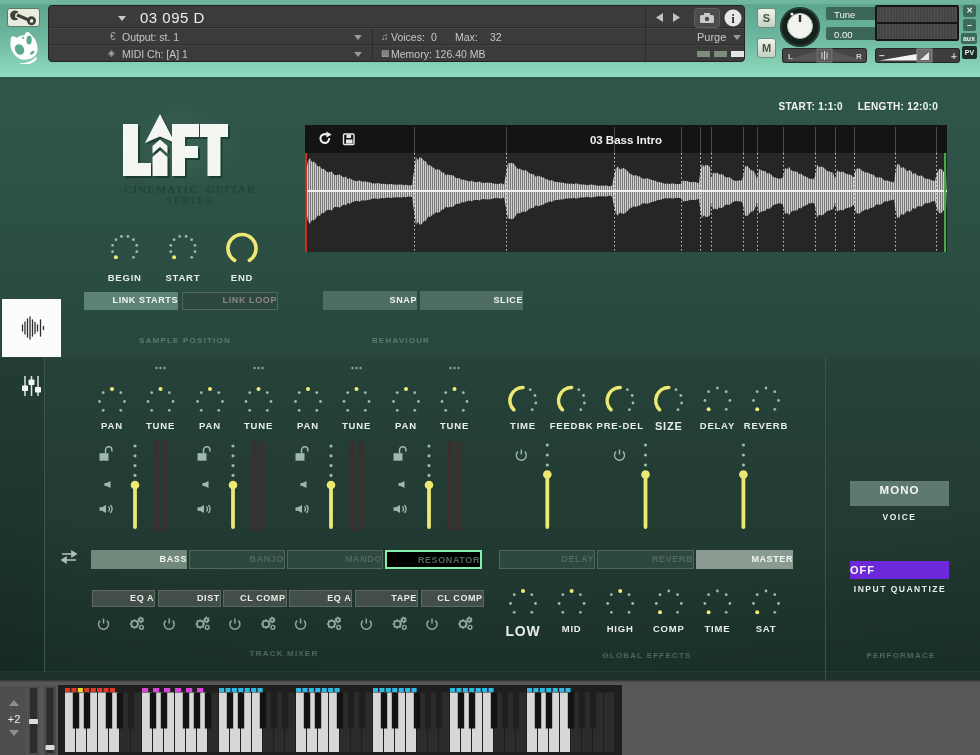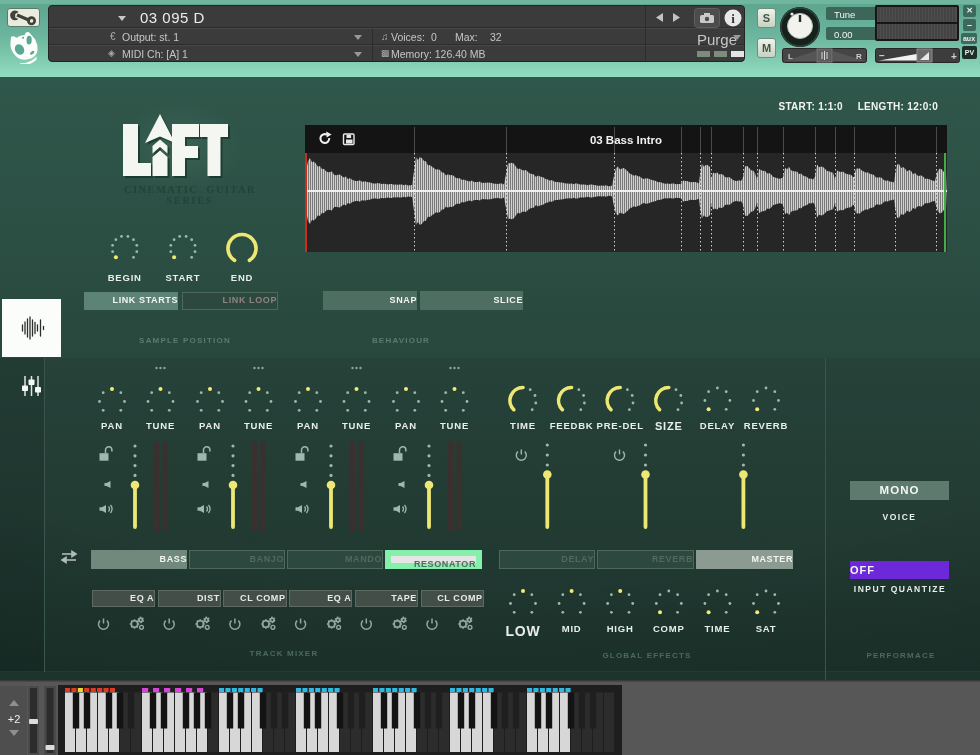--- a/index.html
+++ b/index.html
@@ -48,21 +48,21 @@
     <text x="9" y="13.5" text-anchor="middle" font-family="Liberation Serif,serif" font-size="13" font-weight="bold" fill="#333">i</text>
   </svg>
 <div class="abs" style="left:110px;top:31px;font-size:10px;color:#aaa">€</div>
 <div class="abs" style="left:122px;top:31px;font-size:10.5px;color:#c6c6c6">Output:  st. 1</div>
 <div class="abs" style="left:354px;top:35px;width:0;height:0;border-left:4px solid transparent;border-right:4px solid transparent;border-top:5px solid #999"></div>
 <div class="abs" style="left:381px;top:31px;font-size:10px;color:#aaa">♫</div>
 <div class="abs" style="left:391px;top:31px;font-size:10.5px;color:#c6c6c6">Voices:</div>
 <div class="abs" style="left:431px;top:31px;font-size:10.5px;color:#c6c6c6">0</div>
 <div class="abs" style="left:455px;top:31px;font-size:10.5px;color:#c6c6c6">Max:</div>
 <div class="abs" style="left:490px;top:31px;font-size:10.5px;color:#c6c6c6">32</div>
-<div class="abs" style="left:697px;top:31px;font-size:15px;color:#c6c6c6">Purge</div>
+<div class="abs" style="left:697px;top:31px;font-size:11px;color:#c6c6c6">Purge</div>
 <div class="abs" style="left:733px;top:35px;width:0;height:0;border-left:4px solid transparent;border-right:4px solid transparent;border-top:5px solid #999"></div>
 <div class="abs" style="left:108px;top:48px;font-size:9px;color:#aaa">◈</div>
 <div class="abs" style="left:122px;top:48px;font-size:10.5px;color:#c6c6c6">MIDI Ch: [A]  1</div>
 <div class="abs" style="left:354px;top:52px;width:0;height:0;border-left:4px solid transparent;border-right:4px solid transparent;border-top:5px solid #999"></div>
 <div class="abs" style="left:381px;top:48px;font-size:9px;color:#aaa">▩</div>
 <div class="abs" style="left:391px;top:48px;font-size:10.5px;color:#c6c6c6">Memory: 126.40 MB</div>
 <div class="abs" style="left:697px;top:51px;width:13px;height:6px;background:#7d8d7d"></div>
 <div class="abs" style="left:714px;top:51px;width:13px;height:6px;background:#7d8d7d"></div>
 <div class="abs" style="left:731px;top:51px;width:13px;height:6px;background:#e4e4e4"></div>
 <div class="abs" style="left:757px;top:8px;width:19px;height:20px;background:linear-gradient(180deg,#f0f3ea,#c6d2c2);border:1px solid #6e8f7d;border-radius:3px;text-align:center;font-size:11px;font-weight:bold;color:#44544a;line-height:19px">S</div>
@@ -707,31 +707,31 @@
 <div class="abs" style="left:726px;top:419.5px;width:80px;text-align:center;font-size:9.5px;font-weight:bold;color:#e8eeea;letter-spacing:0.8px">REVERB</div>
 <div class="abs" style="left:483px;top:622.5px;width:80px;text-align:center;font-size:14px;font-weight:bold;color:#e8eeea;letter-spacing:0.8px">LOW</div>
 <div class="abs" style="left:531.6px;top:622.5px;width:80px;text-align:center;font-size:9.5px;font-weight:bold;color:#e8eeea;letter-spacing:0.8px">MID</div>
 <div class="abs" style="left:580.2px;top:622.5px;width:80px;text-align:center;font-size:9.5px;font-weight:bold;color:#e8eeea;letter-spacing:0.8px">HIGH</div>
 <div class="abs" style="left:628.8px;top:622.5px;width:80px;text-align:center;font-size:9.5px;font-weight:bold;color:#e8eeea;letter-spacing:0.8px">COMP</div>
 <div class="abs" style="left:677.4px;top:622.5px;width:80px;text-align:center;font-size:9.5px;font-weight:bold;color:#e8eeea;letter-spacing:0.8px">TIME</div>
 <div class="abs" style="left:726px;top:622.5px;width:80px;text-align:center;font-size:9.5px;font-weight:bold;color:#e8eeea;letter-spacing:0.8px">SAT</div>
 <div class="btn" style="left:91px;top:550px;width:96px;height:19px;background:#70897c;color:#f2f6f2;line-height:19px">BASS</div>
 <div class="btn" style="left:189px;top:550px;width:96px;height:19px;background:#2c483f;border:1px solid #4e685c;color:#53685f;line-height:17px">BANJO</div>
 <div class="btn" style="left:287px;top:550px;width:96px;height:19px;background:#2c483f;border:1px solid #4e685c;color:#53685f;line-height:17px">MANDO</div>
-<div class="btn" style="left:385px;top:550px;width:97px;height:19px;background:#e5e5e5;border:6px solid #86efac;color:#53685f;line-height:17px">RESONATOR</div>
+<div class="btn" style="left:385px;top:550px;width:97px;height:19px;background:#000000;border:2px solid #86efac;color:#53685f;line-height:17px">RESONATOR</div>
 <div class="btn" style="left:499px;top:550px;width:96px;height:19px;background:#2c483f;border:1px solid #4e685c;color:#53685f;line-height:17px">DELAY</div>
 <div class="btn" style="left:597px;top:550px;width:97px;height:19px;background:#2c483f;border:1px solid #4e685c;color:#53685f;line-height:17px">REVERB</div>
 <div class="btn" style="left:696px;top:550px;width:97px;height:19px;background:#8c9b91;color:#f2f6f2;line-height:19px">MASTER</div>
 <div class="btn" style="left:92.0px;top:590px;width:63.2px;height:17px;background:#434e49;border:1px solid #5d6a62;color:#e8ece8;line-height:15px">EQ A</div>
 <div class="btn" style="left:157.7px;top:590px;width:63.2px;height:17px;background:#434e49;border:1px solid #5d6a62;color:#e8ece8;line-height:15px">DIST</div>
 <div class="btn" style="left:223.4px;top:590px;width:63.2px;height:17px;background:#434e49;border:1px solid #5d6a62;color:#e8ece8;line-height:15px">CL COMP</div>
 <div class="btn" style="left:289.1px;top:590px;width:63.2px;height:17px;background:#434e49;border:1px solid #5d6a62;color:#e8ece8;line-height:15px">EQ A</div>
 <div class="btn" style="left:354.8px;top:590px;width:63.2px;height:17px;background:#434e49;border:1px solid #5d6a62;color:#e8ece8;line-height:15px">TAPE</div>
 <div class="btn" style="left:420.5px;top:590px;width:63.2px;height:17px;background:#434e49;border:1px solid #5d6a62;color:#e8ece8;line-height:15px">CL COMP</div>
-<div class="abs" style="left:850px;top:481px;width:99px;height:19px;background:#5e7a6e;color:#f4f8f4;font-weight:bold;font-size:11.5px;letter-spacing:1px;text-align:center;line-height:19px">MONO</div>
+<div class="abs" style="left:850px;top:481px;width:99px;height:25px;background:#5e7a6e;color:#f4f8f4;font-weight:bold;font-size:11.5px;letter-spacing:1px;text-align:center;line-height:19px">MONO</div>
 <div class="abs" style="left:850px;top:512px;width:99px;text-align:center;font-size:8.5px;font-weight:bold;color:#e8efe9;letter-spacing:1.5px">VOICE</div>
 <div class="abs" style="left:850px;top:561px;width:99px;height:18px;background:#6d28d9;color:#f4f8f4;font-weight:bold;font-size:11px;letter-spacing:1px;text-align:left;line-height:18px">OFF</div>
 <div class="abs" style="left:840px;top:584px;width:120px;text-align:center;font-size:8.5px;font-weight:bold;color:#e8efe9;letter-spacing:1.5px">INPUT QUANTIZE</div>
 <svg width="980" height="83" style="position:absolute;left:0;top:672px">
     <rect width="980" height="83" fill="#575757"></rect>
     <rect width="980" height="8" fill="#1d332c"></rect>
     <rect x="825" y="0" width="1" height="8" fill="#3a564c"></rect>
     <rect y="8" width="980" height="1.5" fill="#3a3a3a"></rect>
     <rect x="0" y="14" width="27" height="69" fill="#4e4e4e"></rect>
     <path d="M9,34 l5,-6 l5,6 z" fill="#8f8f8f"></path>

